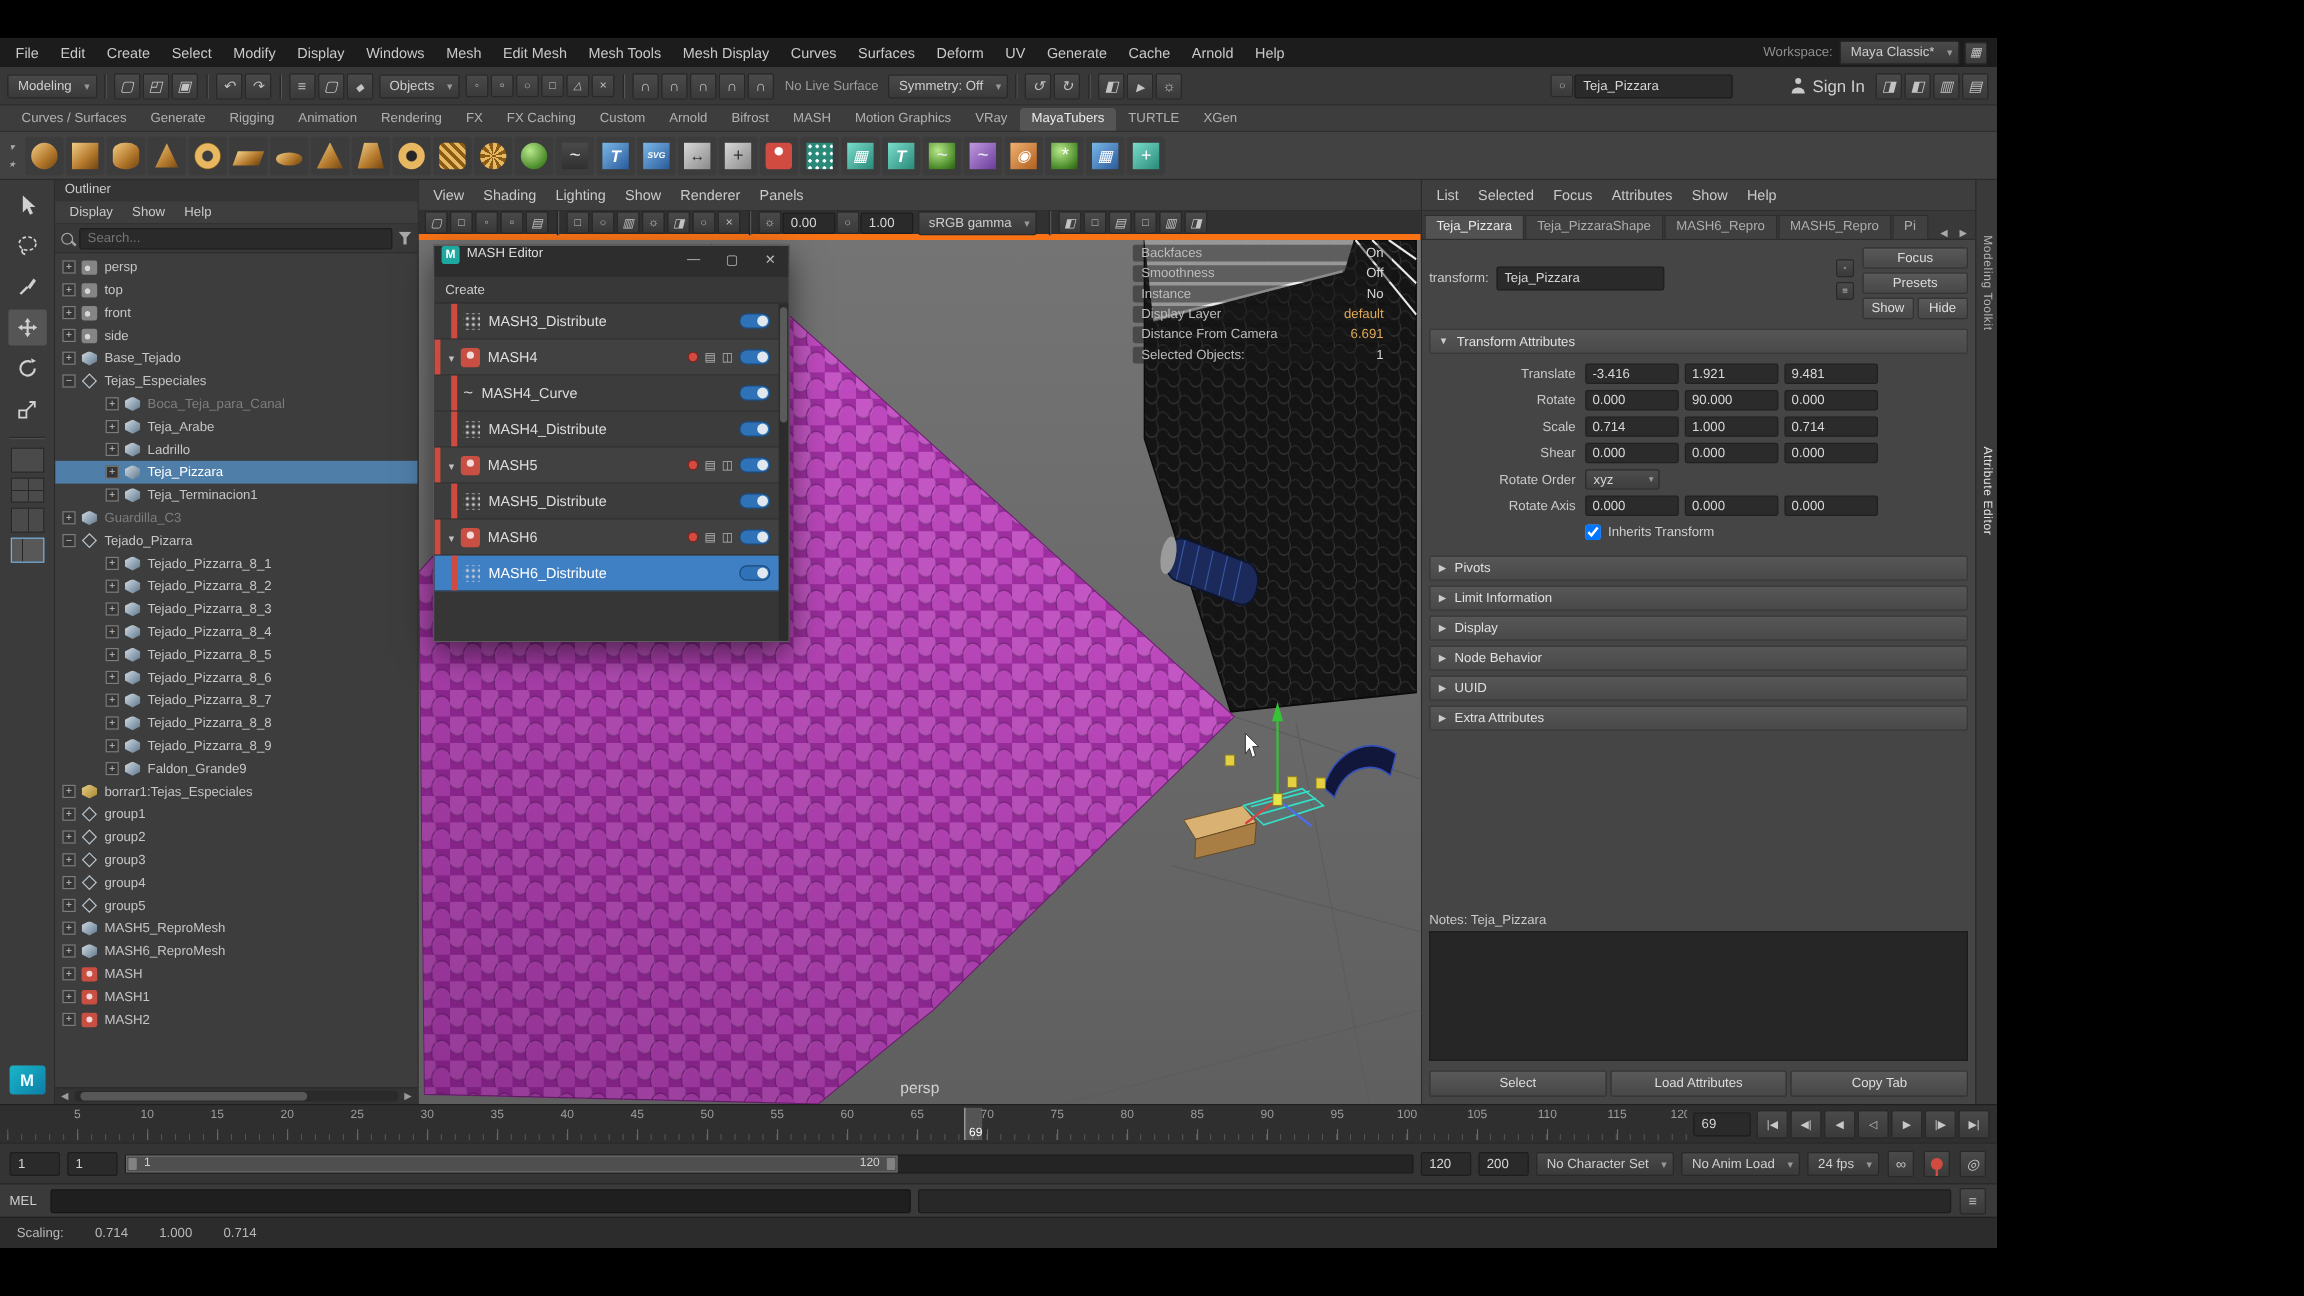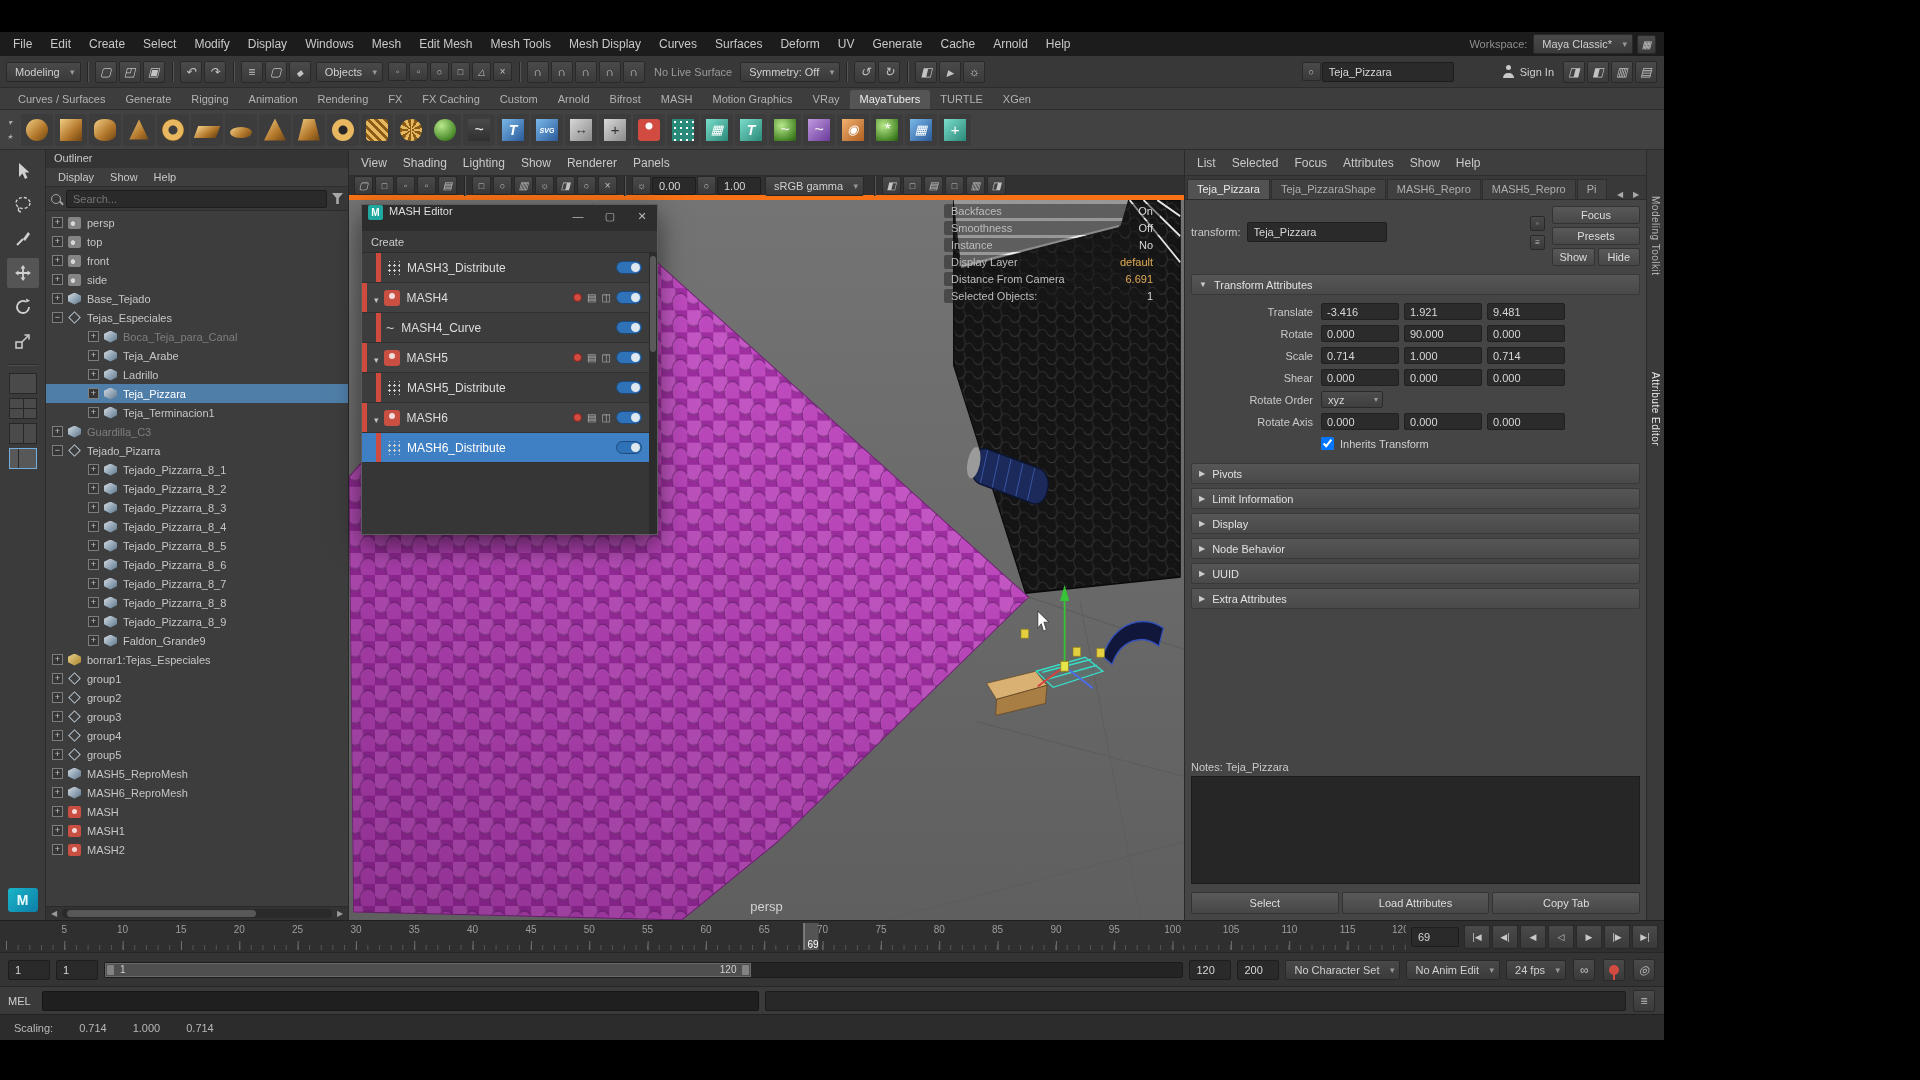--- a/index.html
+++ b/index.html
@@ -26,21 +26,21 @@
 .g-mag::before{content:"∩";font-weight:bold;}
 .g-h1::before{content:"↺";} .g-h2::before{content:"↻";}
 .g-rend::before{content:"◧";} .g-ipr::before{content:"▶";font-size:9px;} .g-rset::before{content:"☼";}
 .g-p1::before{content:"◨";} .g-p2::before{content:"◧";} .g-p3::before{content:"▥";} .g-p4::before{content:"▤";}
 .g-ws::before{content:"▦";}
 .flatbtn{color:#9b9b9b;font-size:11px;padding:0 8px;white-space:nowrap;}
 .tfield{height:20px;background:#2a2a2a;border:1px solid #1d1d1d;border-radius:2px;color:#d6d6d6;font-size:11px;padding:0 6px;}
 .person{width:13px;height:13px;position:relative;margin-right:5px;}
 .person::before{content:"";position:absolute;top:0;left:4px;width:5px;height:5px;border-radius:50%;background:#c9c9c9;}
 .person::after{content:"";position:absolute;bottom:0;left:1px;width:11px;height:5px;border-radius:5px 5px 0 0;background:#c9c9c9;}
-.signin{display:flex;align-items:center;margin:0 8px;font-size:11px;color:#cfcfcf;}
+.signin{display:flex;align-items:center;margin:0 8px;font-size:14px;color:#cfcfcf;}
 
 .shelftabs{height:22px;background:#3d3d3d;display:flex;align-items:flex-end;padding:0 8px;border-bottom:1px solid #2e2e2e;}
 .stab{padding:3px 10px 4px;font-size:11px;color:#b2b2b2;white-space:nowrap;}
 .stab.active{background:#555;color:#ececec;border-radius:3px 3px 0 0;}
 .shelficons{height:40px;background:#424242;display:flex;align-items:center;padding:0 4px;border-bottom:1px solid #2c2c2c;}
 .shmini{display:flex;flex-direction:column;gap:2px;margin-right:4px;}
 .shmini i{width:12px;height:12px;display:flex;align-items:center;justify-content:center;color:#aaa;font-size:8px;}
 .shmini .a::before{content:"▾";} .shmini .b::before{content:"★";font-size:7px;}
 .sicon{width:32px;height:32px;margin:0 1px;border-radius:3px;display:flex;align-items:center;justify-content:center;background:#3c3c3c;}
 .sicon i{display:block;width:22px;height:22px;background:linear-gradient(135deg,#f2cd84,#b1762a 60%,#6e4514);color:#fff;font-size:10px;text-align:center;line-height:22px;}
@@ -1063,21 +1063,21 @@
       <div class="rinner">
         <span>1</span>
         <span>120</span>
         <span class="rhandle rh-l"></span>
         <span class="rhandle rh-r"></span>
       </div>
     </div>
     <input class="tfield rfield" value="120" style="">
     <input class="tfield rfield" value="200" style="">
     <span class="dd">No Character Set</span>
-    <span class="dd">No Anim Edit</span>
+    <span class="dd">No Anim Load</span>
     <span class="dd">24 fps</span>
     <span class="ibox">
           <i class="g-loop"></i>
         </span>
     <span class="ibox">
           <i class="keyicon"></i>
         </span>
     <span class="ibox">
           <i class="g-prefs"></i>
         </span>
@@ -1133,20 +1133,28 @@
           </span>
         </div>
     <div class="mrow child">
           <i class="bar"></i>
           <i class="mcurve"></i>
           <span class="mlab">MASH4_Curve</span>
           <span class="mri">
             <i class="mtoggle"></i>
           </span>
         </div>
+    <div class="mrow child">
+          <i class="bar"></i>
+          <i class="mdist"></i>
+          <span class="mlab">MASH4_Distribute</span>
+          <span class="mri">
+            <i class="mtoggle"></i>
+          </span>
+        </div>
     <div class="mrow">
           <i class="bar"></i>
           <i class="marr"></i>
           <i class="mnode"></i>
           <span class="mlab">MASH5</span>
           <span class="mri">
             <i class="mdot"></i>
             <i class="mglyph mg1"></i>
             <i class="mglyph mg2"></i>
             <i class="mtoggle"></i>

